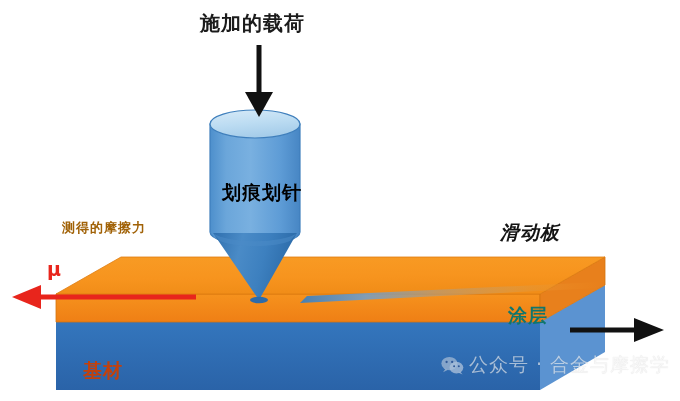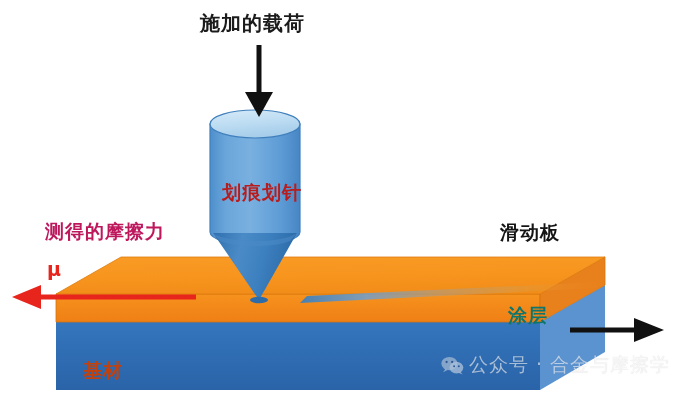--- a/index.html
+++ b/index.html
@@ -32,40 +32,41 @@
   #label-applied-load {
     left: 200px;
     top: 10px;
     font-size: 20px;
     color: #1b1b1b;
   }
   #label-stylus {
     left: 222px;
     top: 180px;
     font-size: 19px;
-    color: #b91c1c;
+    color: #000000;
   }
   #label-friction {
-    left: 45px;
+    left: 62px;
     top: 219px;
-    font-size: 19px;
-    color: #be185d;
+    font-size: 13px;
+    color: #a16207;
   }
   #label-mu {
     left: 47px;
     top: 258px;
     font-size: 19px;
     color: #e8251c;
     font-weight: 700;
   }
   #label-sliding-plate {
     left: 500px;
     top: 220px;
     font-size: 19px;
     color: #141414;
+    font-style: italic;
   }
   #label-coating {
     left: 508px;
     top: 303px;
     font-size: 19px;
     color: #0f766e;
   }
   #label-substrate {
     left: 83px;
     top: 358px;

